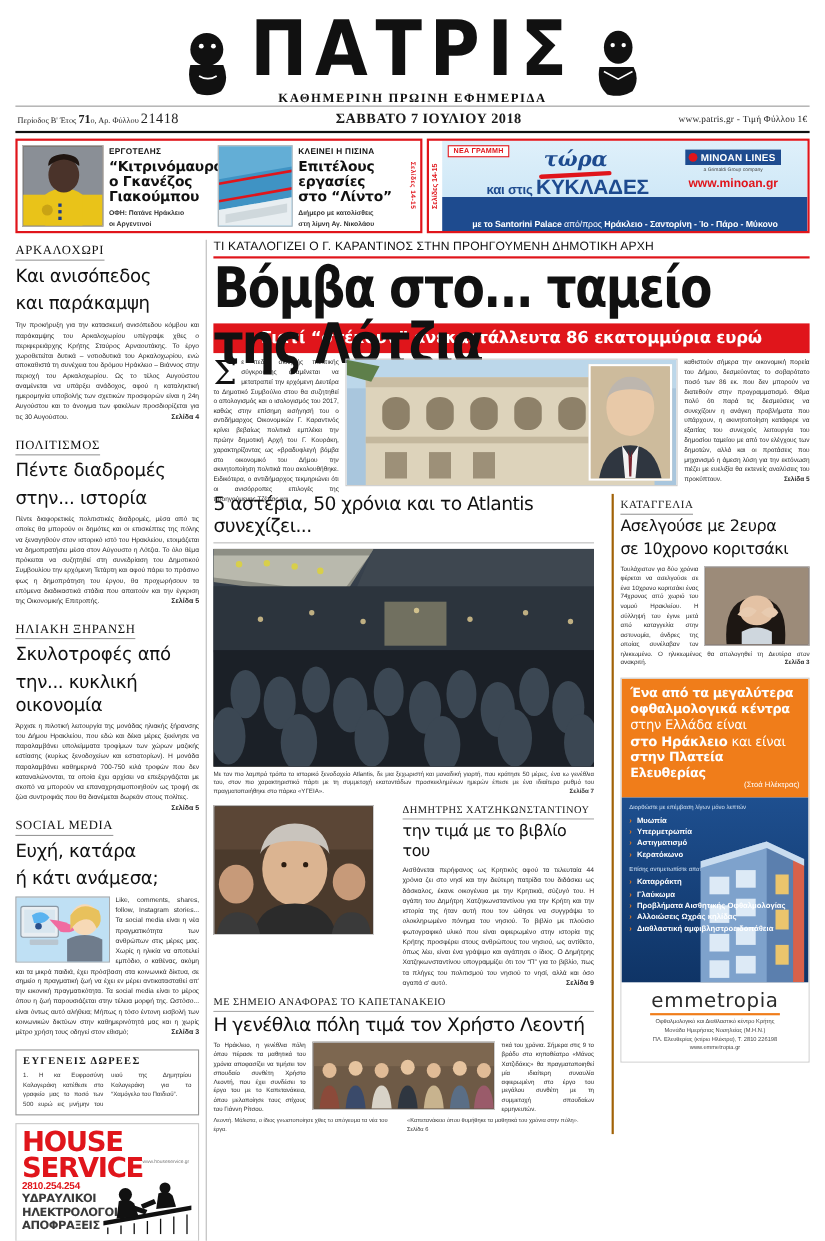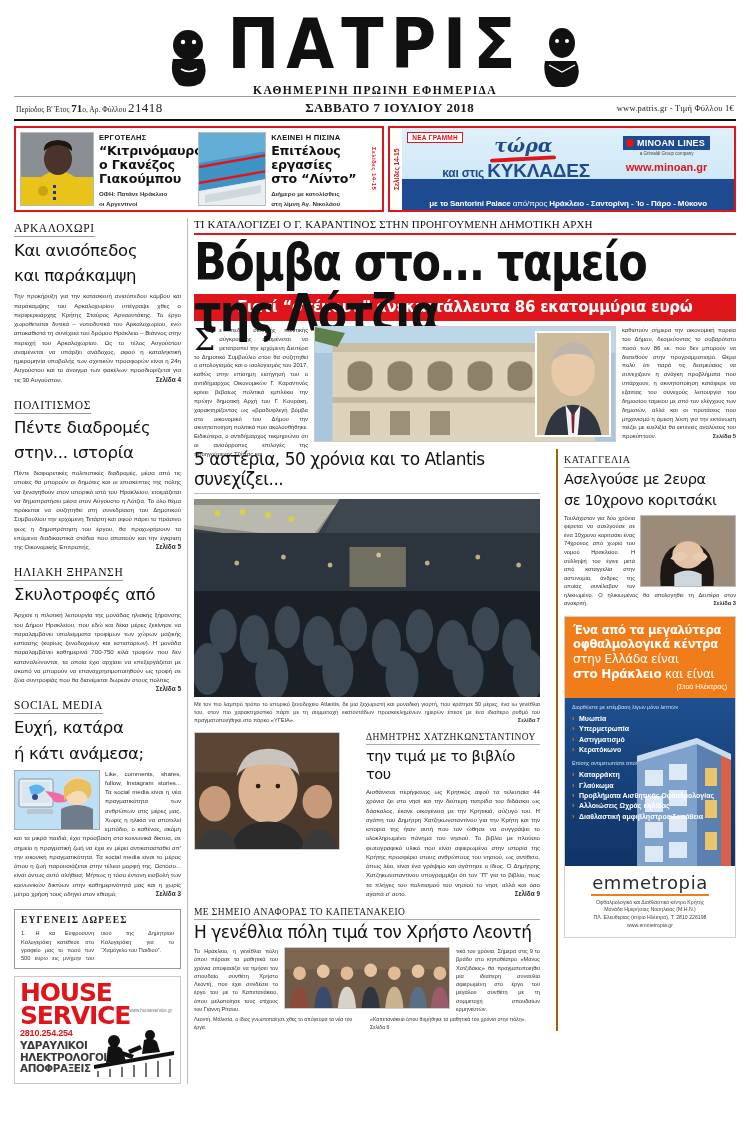--- a/index.html
+++ b/index.html
@@ -138,21 +138,21 @@
   .house-ad .hs-title { font-family: "DejaVu Sans", sans-serif; font-weight: 700; font-size: 25px; color: #e0151b; letter-spacing: -1.2px; line-height: .95; }
   .house-ad .hs-phone { font-weight: 700; font-size: 9px; color: #e0151b; letter-spacing: -.2px; }
   .house-ad .hs-url { font-size: 4.5px; color: #777; position: absolute; right: 8px; top: 31px; }
   .house-ad ul { list-style: none; margin-top: 2px; }
   .house-ad li { font-family: "DejaVu Sans", sans-serif; font-weight: 700; font-size: 10.4px; color: #3a3a3a; line-height: 1.12; letter-spacing: -.4px; }
   .house-worker { position: absolute; right: 4px; bottom: 6px; width: 84px; height: 56px; }
 
   
   .lead-kicker {
     font-size: 11px; font-weight: 400; letter-spacing: .15px; color: #111;
-    padding-bottom: 3px; border-bottom: 2px solid #e0151b; margin-bottom: 3px; font-family: Liberation Serif, serif;
+    padding-bottom: 3px; border-bottom: 2px solid #e0151b; margin-bottom: 3px;
   }
   .lead-head {
     font-family: "DejaVu Sans", sans-serif; font-weight: 700;
     font-size: 43px; line-height: 1.0; letter-spacing: -1.6px; color: #111;
     transform: scaleY(1.18); transform-origin: left top; height: 46px;
     margin-bottom: 10px;
   }
   .lead-band {
     background: #e0151b; color: #fff; text-align: center;
     font-family: "DejaVu Sans", sans-serif; font-weight: 700;
@@ -355,20 +355,21 @@
         <div class="lede">στην... ιστορία</div>
         <div class="body-text">
           <span>Πέντε διαφορετικές πολιτιστικές διαδρομές, μέσα από τις οποίες θα μπορούν οι δημότες και οι επισκέπτες της πόλης να ξεναγηθούν στον ιστορικό ιστό του Ηρακλείου, ετοιμάζεται να δημοπρατήσει μέσα στον Αύγουστο η Λότζια. Το όλο θέμα πρόκειται να συζητηθεί στη συνεδρίαση του Δημοτικού Συμβουλίου την ερχόμενη Τετάρτη και αφού πάρει το πράσινο φως η δημοπράτηση του έργου, θα προχωρήσουν τα επόμενα διαδικαστικά στάδια που απαιτούν και την έγκριση της Οικονομικής Επιτροπής.</span>
           <span class="pg">Σελίδα 5</span>
         </div>
       </div>
 
       <div class="story">
         <div class="kicker">ΗΛΙΑΚΗ ΞΗΡΑΝΣΗ</div>
         <div class="lede">Σκυλοτροφές από</div>
+        <div class="lede">την... κυκλική οικονομία</div>
         <div class="body-text">
           <span>Άρχισε η πιλοτική λειτουργία της μονάδας ηλιακής ξήρανσης του Δήμου Ηρακλείου, που εδώ και δέκα μέρες ξεκίνησε να παραλαμβάνει υπολείμματα τροφίμων των χώρων μαζικής εστίασης (κυρίως ξενοδοχείων και εστιατορίων). Η μονάδα παραλαμβάνει καθημερινά 700-750 κιλά τροφών που δεν καταναλώνονται, τα οποία έχει αρχίσει να επεξεργάζεται με σκοπό να μπορούν να επαναχρησιμοποιηθούν ως τροφή σε ζώα συντροφιάς που θα διανέμεται δωρεάν στους πολίτες.</span>
           <span class="pg">Σελίδα 5</span>
         </div>
       </div>
 
       <div class="story">
         <div class="kicker">SOCIAL MEDIA</div>
         <div class="lede">Ευχή, κατάρα</div>
         <div class="lede">ή κάτι ανάμεσα;</div>
@@ -628,20 +629,21 @@
               <span class="pg">Σελίδα 3</span>
             </div>
           </div>
 
           <div class="emm">
             <div class="emm-top">
               <div class="l1">Ένα από τα μεγαλύτερα</div>
               <div class="l1">οφθαλμολογικά κέντρα</div>
               <div class="l2">στην Ελλάδα είναι</div>
               <div class="l2"><b>στο Ηράκλειο</b><span> και είναι</span></div>
+              <div class="l1">στην Πλατεία Ελευθερίας</div>
               <div class="l3">(Στοά Ηλέκτρας)</div>
             </div>
             <div class="emm-mid">
               <div class="emm-build">
                 <svg viewBox="0 0 112 150" width="100%" height="100%" preserveAspectRatio="none">
                   <rect width="112" height="150" fill="none"></rect>
                   <path d="M14 40 L74 22 L108 38 L108 150 L14 150z" fill="#5b7fae"></path>
                   <path d="M14 40 L74 22 L74 150 L14 150z" fill="#7ea2cc"></path>
                   <g fill="#e8f2fb" opacity=".9">
                     <rect x="22" y="54" width="18" height="16"></rect>

